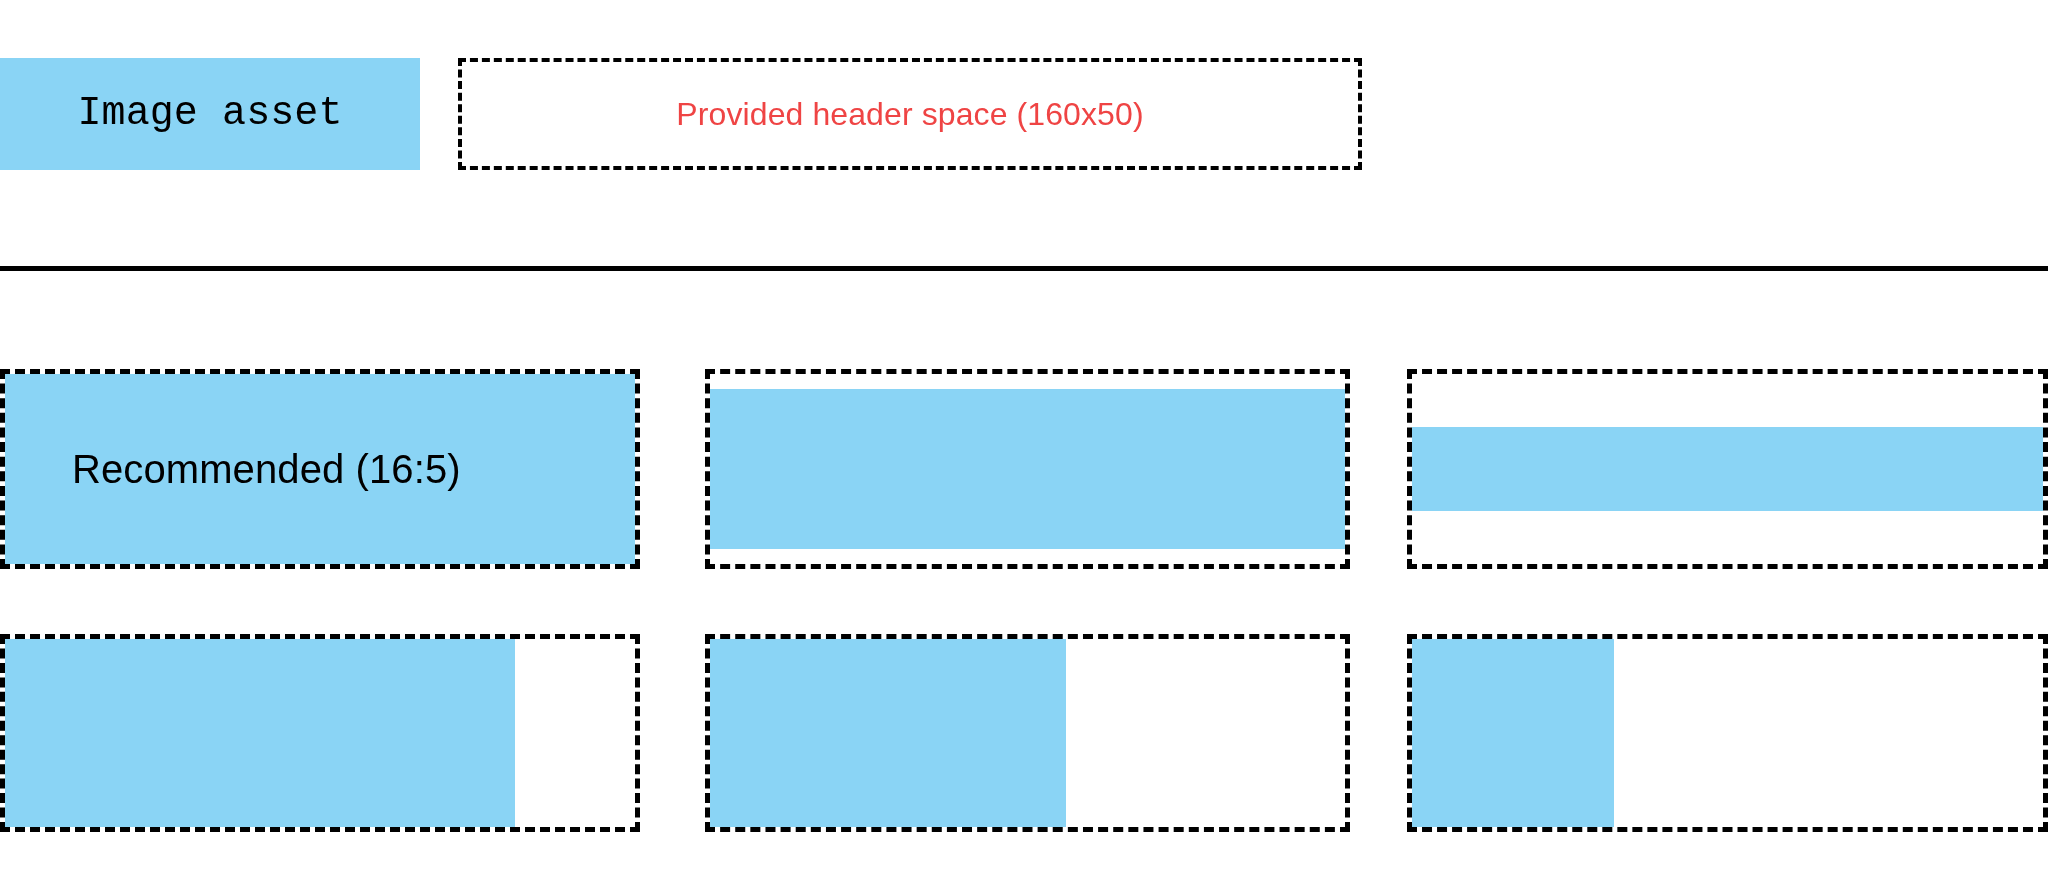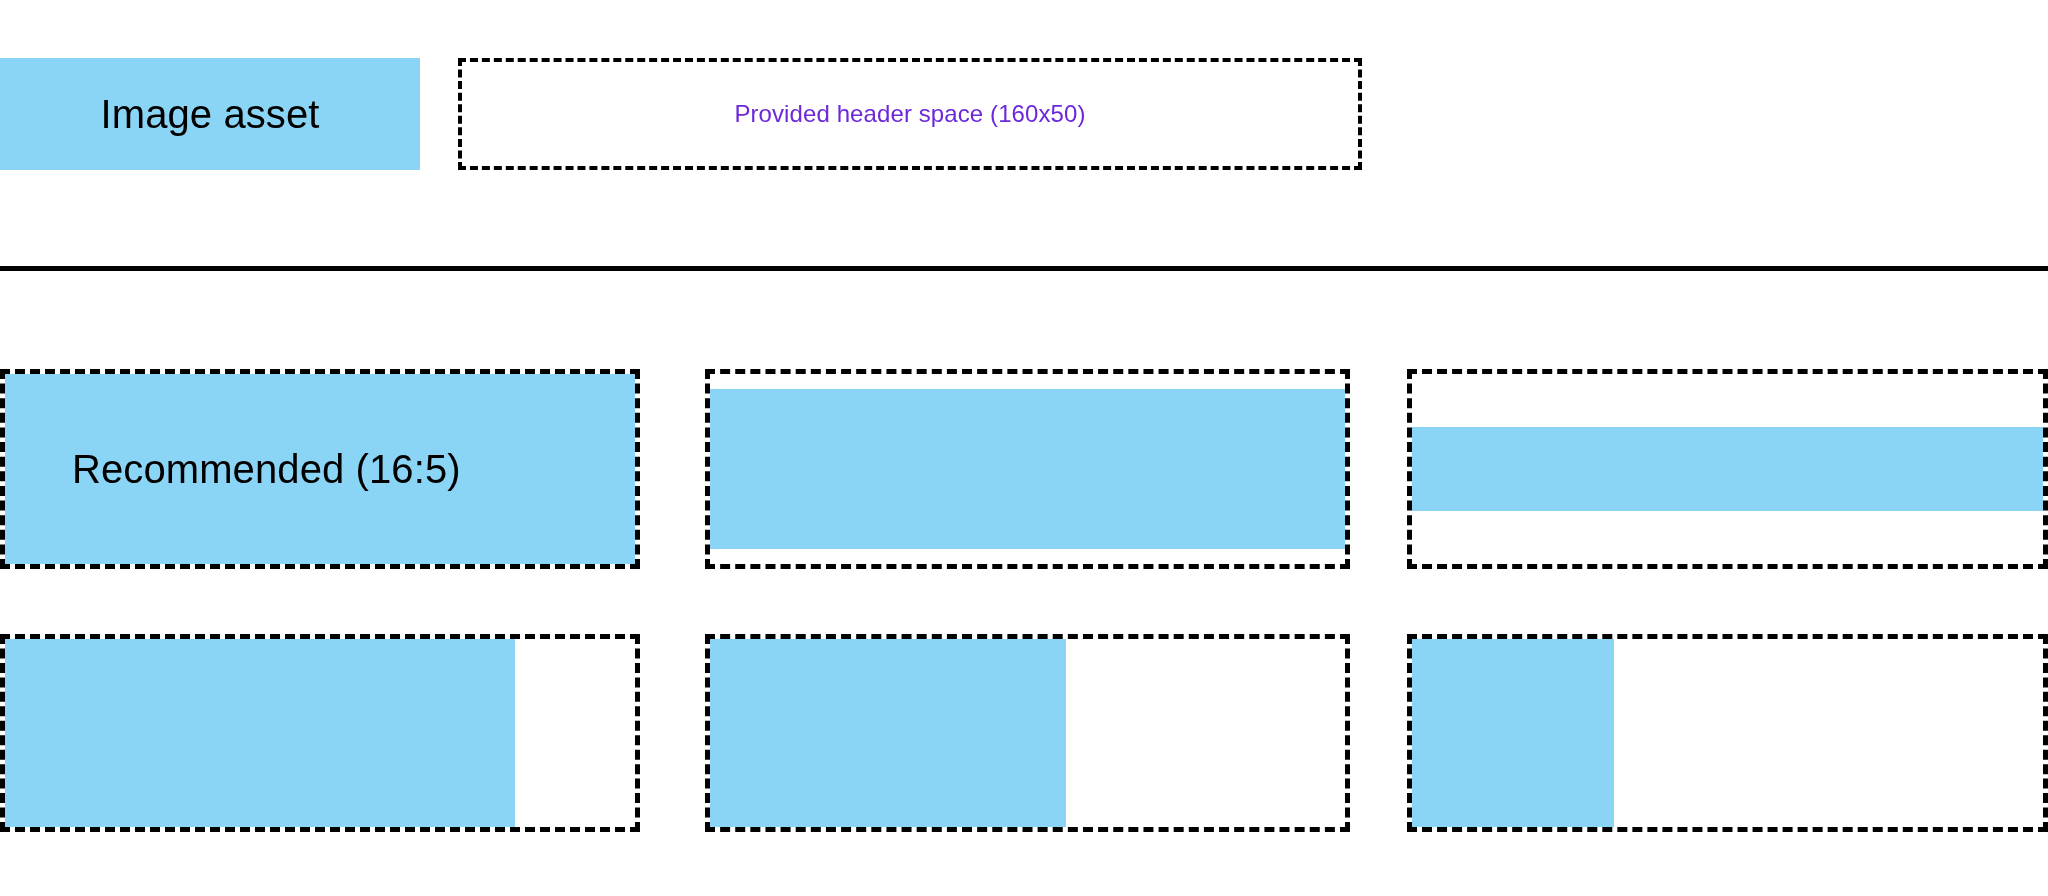--- a/index.html
+++ b/index.html
@@ -46,41 +46,42 @@
     align-items: center;
     justify-content: center;
   }
 
   .image-asset-label {
     font-size: 40px;
     line-height: 1;
     letter-spacing: 0.1px;
     color: #000000;
     white-space: nowrap;
+    font-family: Liberation Mono, monospace;
   }
 
   .header-space-box {
     position: absolute;
     left: 458px;
     top: 0;
     width: 904px;
     height: 112px;
     box-sizing: border-box;
     border: 4px dashed #000000;
     background: #ffffff;
     display: flex;
     align-items: center;
     justify-content: center;
   }
 
   .header-space-label {
-    font-size: 24px;
+    font-size: 32px;
     line-height: 1;
     letter-spacing: 0.1px;
-    color: #6d28d9;
+    color: #ef4444;
     white-space: nowrap;
   }
 
   
   .divider {
     position: absolute;
     left: 0;
     top: 266px;
     width: 2048px;
     height: 5px;

